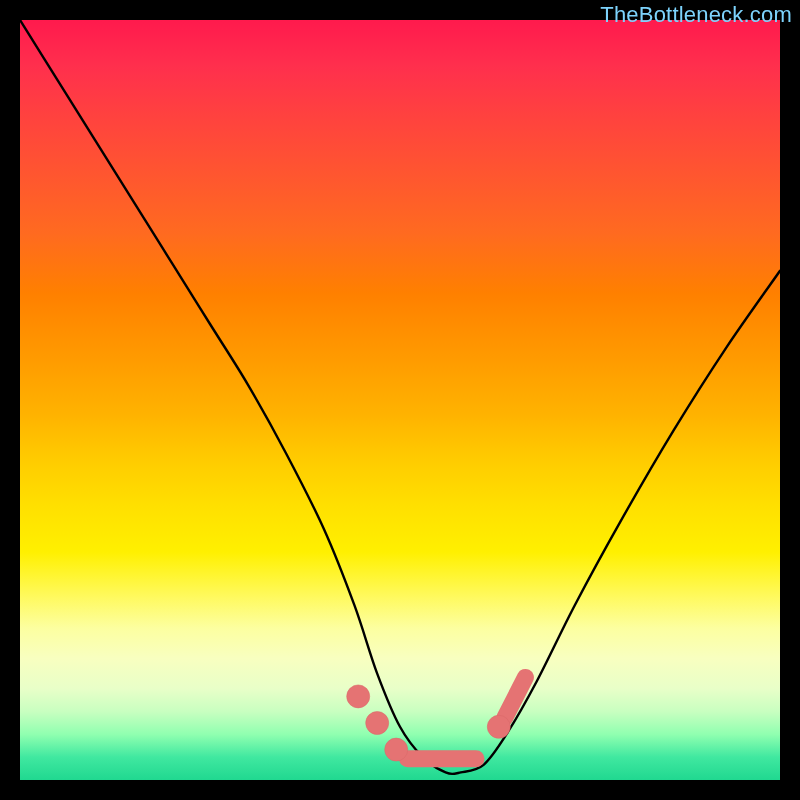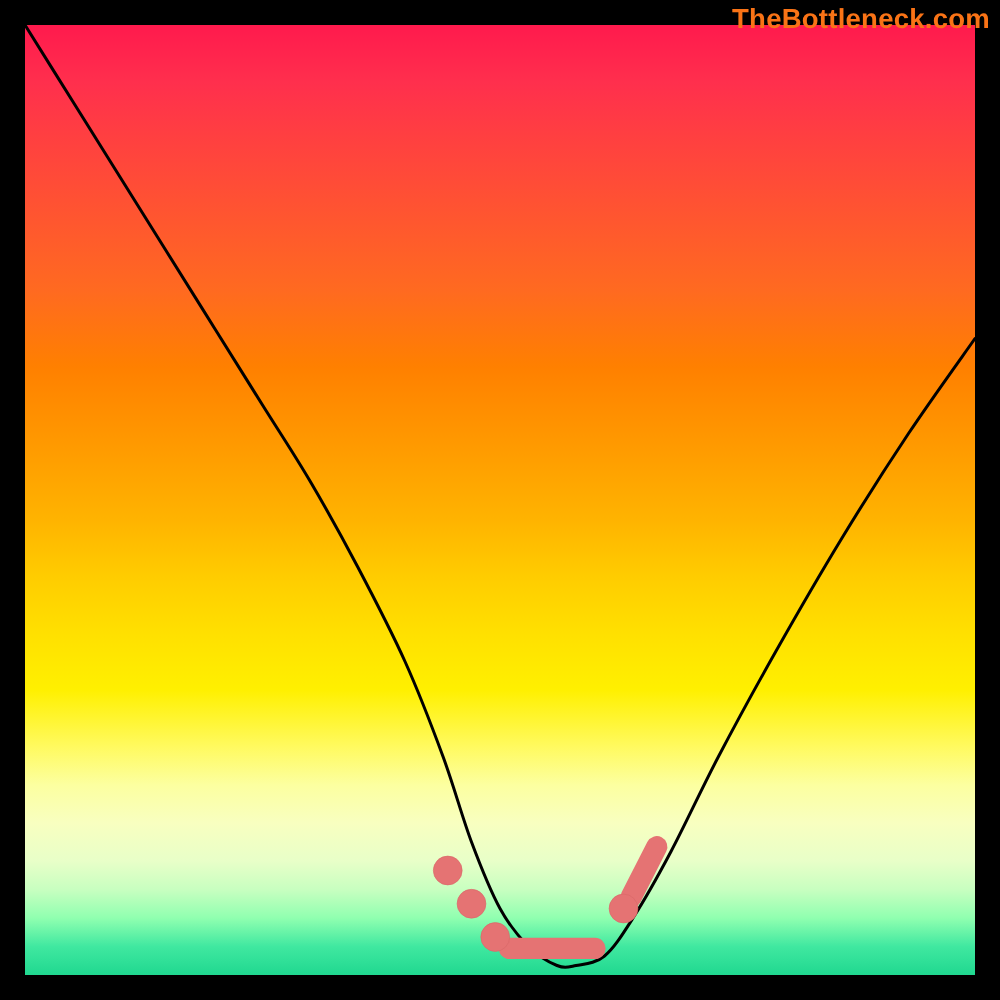--- a/index.html
+++ b/index.html
@@ -48,23 +48,23 @@
   svg.curve {
     position: absolute;
     inset: 0;
     width: 760px;
     height: 760px;
   }
   .watermark {
     position: absolute;
     top: 2px;
     right: 8px;
-    color: #f97316;
+    color: #7dd3fc;
     font-size: 22px;
-    font-weight: 700;
+    font-weight: 400;
     letter-spacing: 0.2px;
   }
 </style>
 </head>
 <body>
 
 <div class="frame">
   <div class="gradient"></div>
   <svg class="curve" viewBox="0 0 760 760" preserveAspectRatio="none">
     <path id="curve-path" fill="none" stroke="#000000" stroke-width="2.4" stroke-linecap="round" d="M 0 0 C 6.333333333333333 10.133333333333326, 25.333333333333336 40.53333333333329, 38 60.799999999999955 C 50.666666666666664 81.06666666666662, 63.333333333333336 101.33333333333336, 76 121.60000000000002 C 88.66666666666667 141.8666666666667, 101.33333333333333 162.13333333333333, 114 182.39999999999998 C 126.66666666666667 202.66666666666663, 139.33333333333334 222.93333333333325, 152 243.19999999999993 C 164.66666666666666 263.4666666666666, 177.33333333333334 283.73333333333335, 190 304 C 202.66666666666666 324.26666666666665, 215.33333333333334 343.26666666666665, 228 364.8 C 240.66666666666666 386.33333333333337, 253.33333333333334 409.1333333333333, 266 433.2 C 278.6666666666667 457.26666666666665, 292.6 483.8666666666667, 304 509.2 C 315.4 534.5333333333333, 325.5333333333333 561.1333333333333, 334.4 585.2 C 343.26666666666665 609.2666666666668, 349.59999999999997 633.3333333333334, 357.2 653.6 C 364.8 673.8666666666667, 372.4 692.8666666666666, 380 706.8 C 387.6 720.7333333333333, 395.2 729.6, 402.8 737.2 C 410.40000000000003 744.8000000000001, 419.2666666666667 749.8666666666667, 425.6 752.4 C 431.93333333333334 754.9333333333333, 434.46666666666664 753.6666666666666, 440.79999999999995 752.4 C 447.13333333333327 751.1333333333333, 455.99999999999994 751.1333333333333, 463.59999999999997 744.8 C 471.2 738.4666666666666, 477.53333333333336 728.3333333333333, 486.40000000000003 714.4 C 495.2666666666667 700.4666666666667, 505.4000000000001 682.7333333333333, 516.8000000000001 661.2 C 528.2 639.6666666666667, 540.8666666666667 611.8000000000001, 554.8 585.2 C 568.7333333333332 558.6, 583.9333333333333 530.7333333333333, 600.4 501.59999999999997 C 616.8666666666667 472.46666666666664, 635.8666666666667 439.5333333333333, 653.6 410.4 C 671.3333333333334 381.26666666666665, 689.0666666666667 353.40000000000003, 706.8000000000001 326.8 C 724.5333333333334 300.2, 751.1333333333333 263.46666666666664, 760 250.79999999999995"></path>

